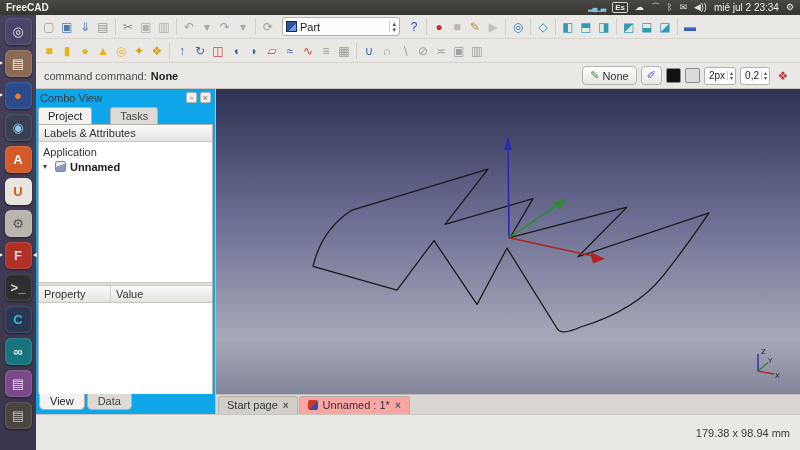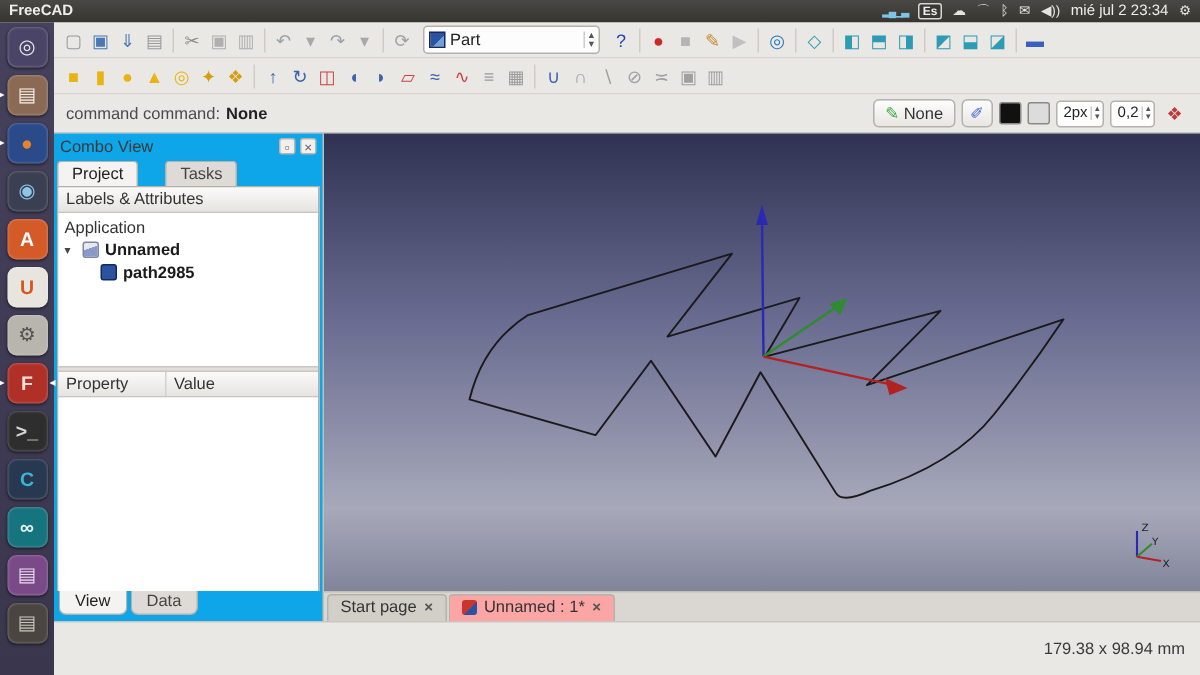--- a/index.html
+++ b/index.html
@@ -64,21 +64,21 @@
   .sect-head { background:linear-gradient(#fafaf9,#e6e4e0); border-bottom:1px solid #c9c6c0; padding:2px 5px; color:#333; }
   #tree { flex:1; background:#fff; padding:2px 4px; overflow:hidden; }
   .trow { display:flex; align-items:center; gap:4px; height:15px; }
   .trow .exp { width:8px; font-size:8px; color:#444; }
   .trow .ico { width:11px; height:11px; border-radius:2px; }
   .doc-ico { background:linear-gradient(160deg,#e8e8ee 40%,#8a9ac8 40%); border:1px solid #7a88a8; }
   .path-ico { background:#2b53a0; border:1px solid #14285c; }
   .trow .txt { font-weight:bold; color:#1a1a1a; }
   .trow.plain .txt { font-weight:normal; color:#333; }
   #splitter { height:4px; background:#e2dfda; border-top:1px solid #c9c6c0; border-bottom:1px solid #c9c6c0; }
-  #props { height:146px; display:flex; flex-direction:column; }
+  #props { height:108px; display:flex; flex-direction:column; }
   .prop-head { display:flex; background:linear-gradient(#fafaf9,#e6e4e0); border-bottom:1px solid #c9c6c0; }
   .prop-head div { padding:2px 5px; color:#333; }
   .prop-head div:first-child { width:72px; border-right:1px solid #d5d2cc; }
   .prop-body { flex:1; background:#fff; }
   .btabs { display:flex; padding:0 3px; gap:2px; height:20px; }
   .btab { border:1px solid #b5b2ac; border-top:none; border-radius:0 0 5px 5px; padding:1px 10px 0; background:#dedbd6; color:#444; height:16px; }
   .btab.active { background:#f4f3f1; color:#222; }
 
   
   #workspace { flex:1; display:flex; flex-direction:column; min-width:0; }
@@ -397,24 +397,20 @@
           <div class="sect-head">Labels &amp; Attributes</div>
           <div id="tree">
             <div class="trow plain">
               <span class="txt">Application</span>
             </div>
             <div class="trow">
               <span class="exp">▾</span>
               <span class="ico doc-ico"></span>
               <span class="txt">Unnamed</span>
             </div>
-            <div class="trow" style="padding-left:24px">
-              <span class="ico path-ico"></span>
-              <span class="txt">path2985</span>
-            </div>
           </div>
           <div id="splitter"></div>
           <div id="props">
             <div class="prop-head">
               <div>Property</div>
               <div>Value</div>
             </div>
             <div class="prop-body"></div>
           </div>
         </div>

